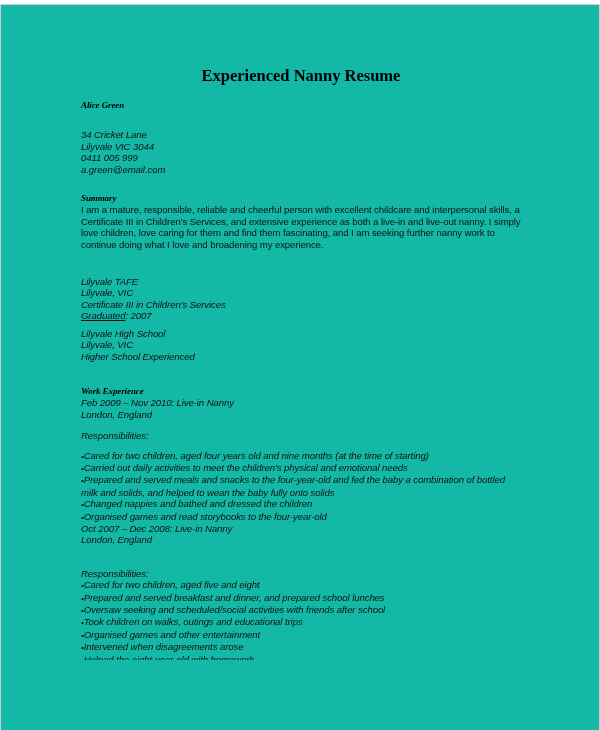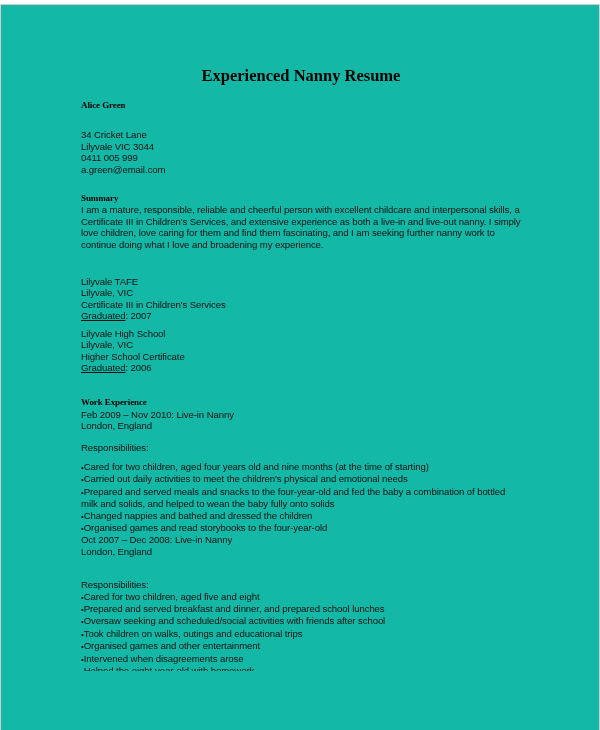--- a/index.html
+++ b/index.html
@@ -13,21 +13,21 @@
       font-family: "Liberation Serif", serif; font-weight: bold; font-size: 16.5px; color: #000;
     }
     .content {
       position: absolute; left: 80px; top: 95px; width: 460px;
       font-family: "Liberation Sans", sans-serif; font-size: 9.6px; line-height: 11.4px; color: #111;
       letter-spacing: -0.1px;
     }
     .heading {
       font-family: "Liberation Serif", serif; font-weight: bold; font-size: 9px; color: #000;
     }
-    .line { white-space: nowrap; }
+    .line { white-space: nowrap; font-style: italic; }
     .wrap { white-space: normal; }
     .u { text-decoration: underline; text-align: center; }
     .gap-lg { height: 18px; }
     .gap-md { height: 14px; }
     .gap-sm { height: 6px; }
     .gap-xl { height: 26px; }
     .bullet-list .line::before { content: "\2022"; font-size: 8px; }
     .cutoff { height: 6px; overflow: hidden; }
   </style>
 </head>
@@ -57,22 +57,21 @@
       <div>
         <div class="line">Lilyvale TAFE</div>
         <div class="line">Lilyvale, VIC</div>
         <div class="line">Certificate III in Children's Services</div>
         <div class="line"><span class="u">Graduated</span><span>: 2007</span></div>
       </div>
       <div class="gap-sm"></div>
       <div>
         <div class="line">Lilyvale High School</div>
         <div class="line">Lilyvale, VIC</div>
-        <div class="line">Higher School Certificate</div>
-        <div class="line"><span class="u">Graduated</span><span>: 2006</span></div>
+        <div class="line">Higher School Experienced</div>
       </div>
     </div>
     <div class="gap-xl" style="height:24px"></div>
 
     <div>
       <div class="heading line">Work Experience</div>
 
       <div>
         <div class="line">Feb 2009 – Nov 2010: Live-in Nanny</div>
         <div class="line">London, England</div>

